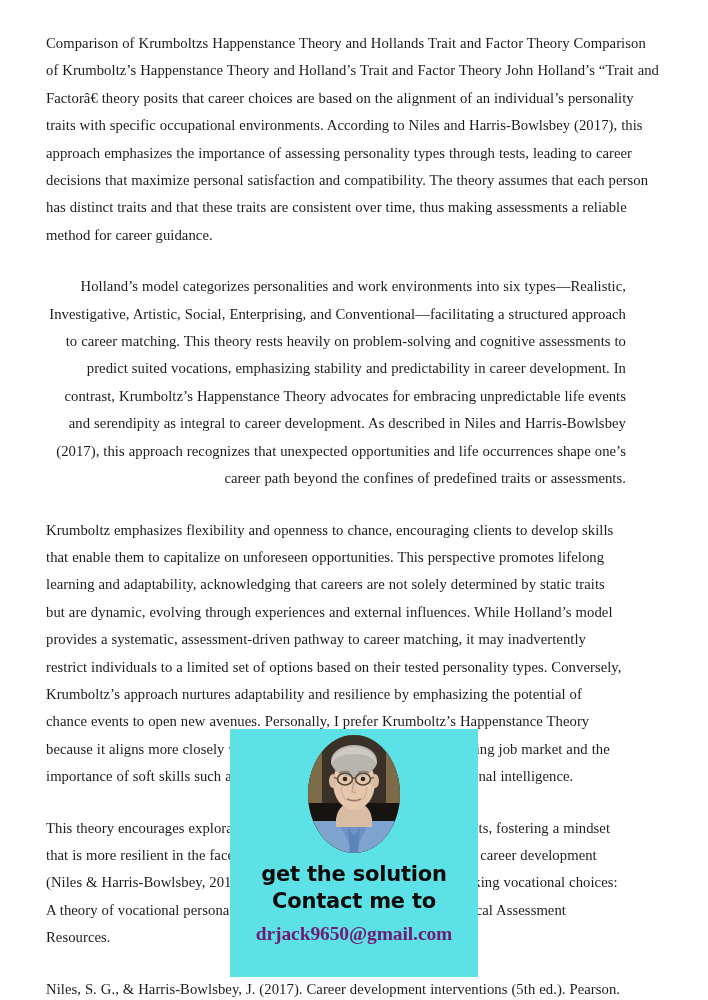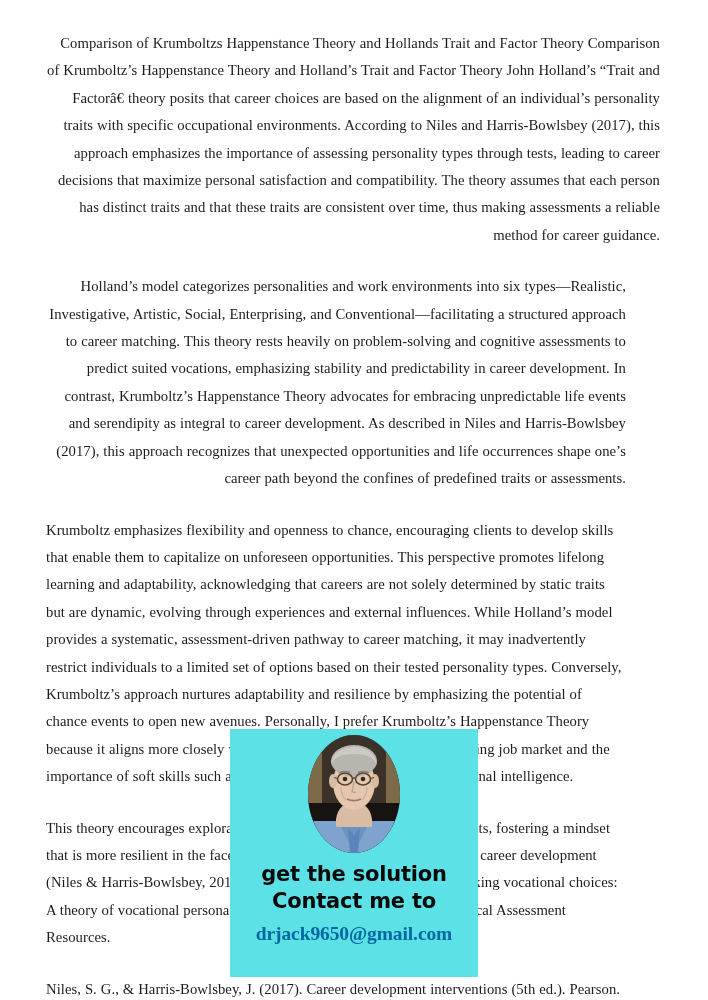--- a/index.html
+++ b/index.html
@@ -36,21 +36,21 @@
     margin: 0 0 24px 0;
     font-size: 14.7px;
     line-height: 27.4px;
     text-align: left;
     color: #1b1b1b;
     letter-spacing: 0.05px;
     word-spacing: 0.2px;
   }
   .para:last-child { margin-bottom: 0; }
 
-  .para.p1 { width: 614px; text-align: right; }
+  .para.p1 { width: 614px; }
   .para.p2 { width: 580px; text-align: right; }
   .para.p3 { width: 580px; }
   .para.p4 { width: 580px; }
   .para.p5 { width: 614px; }
 
   
   #promo-card {
     position: absolute;
     left: 230px;
     top: 729px;
@@ -87,21 +87,21 @@
   }
   .promo-line { display: block; }
 
   .promo-email {
     margin-top: 7px;
     text-align: center;
     font-family: "Liberation Serif", "DejaVu Serif", serif;
     font-weight: bold;
     font-size: 19.5px;
     line-height: 24px;
-    color: #0369a1;
+    color: #701a75;
     letter-spacing: -0.1px;
   }
 </style>
 </head>
 <body>
 
 <div id="page">
 
   <div class="doc-body">
     <p class="para p1">Comparison of Krumboltzs Happenstance Theory and Hollands Trait and Factor Theory Comparison of Krumboltz’s Happenstance Theory and Holland’s Trait and Factor Theory John Holland’s “Trait and Factorâ€ theory posits that career choices are based on the alignment of an individual’s personality traits with specific occupational environments. According to Niles and Harris-Bowlsbey (2017), this approach emphasizes the importance of assessing personality types through tests, leading to career decisions that maximize personal satisfaction and compatibility. The theory assumes that each person has distinct traits and that these traits are consistent over time, thus making assessments a reliable method for career guidance.</p>

